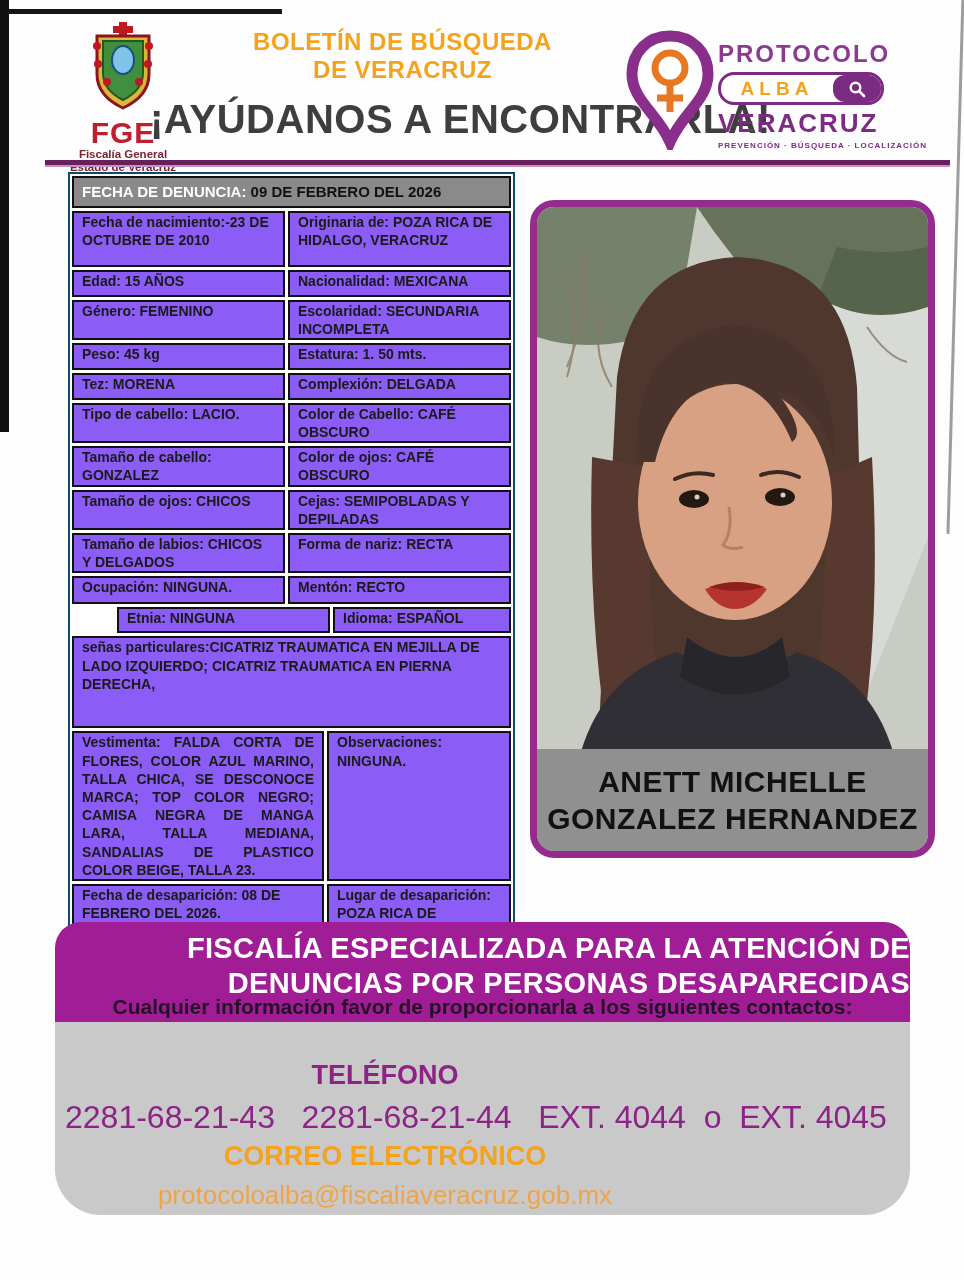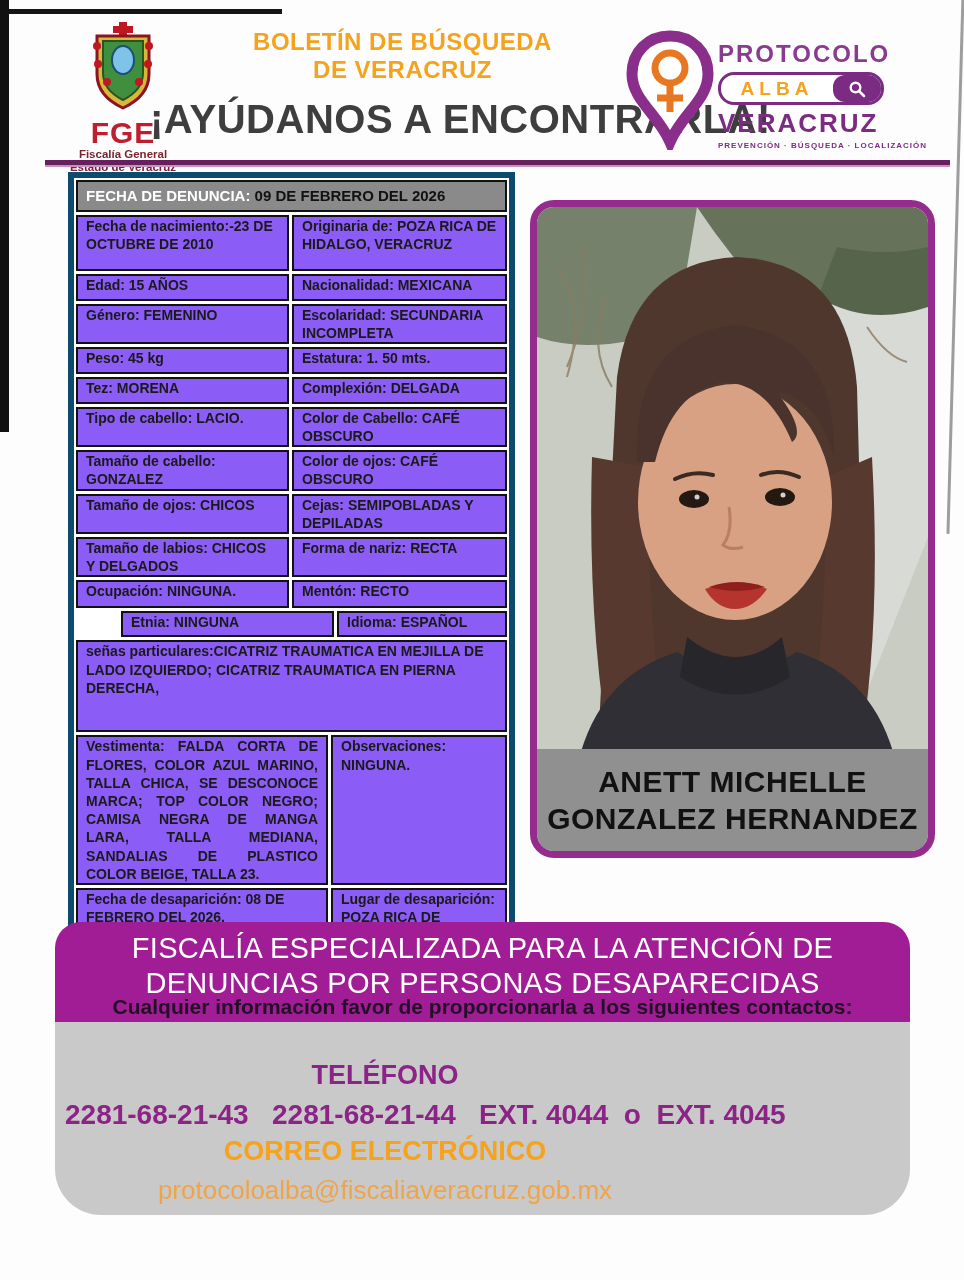--- a/index.html
+++ b/index.html
@@ -26,21 +26,21 @@
   .alba-pill{display:flex;align-items:stretch;border:3px solid #7c2b83;border-radius:16px;overflow:hidden;width:160px;height:27px;margin-top:4px;background:#fff;}
   .alba-pill .alba-word{flex:1;display:flex;align-items:center;justify-content:center;color:var(--orange);font-weight:bold;font-size:19px;letter-spacing:5px;}
   .alba-pill .alba-mag{width:48px;background:#7c2b83;border-radius:12px 10px 10px 12px;display:flex;align-items:center;justify-content:center;}
   .alba-l3{color:#7c2b83;font-size:26px;font-weight:bold;letter-spacing:2px;margin-top:3px;}
   .alba-tag{color:#7c2b83;font-size:8px;font-weight:bold;letter-spacing:1px;margin-top:2px;white-space:nowrap;}
 
   .divider{position:absolute;left:45px;top:160px;width:905px;height:5px;background:#66205e;}
   .divider:after{content:"";position:absolute;left:0;top:5px;width:100%;height:2px;background:#c791be;}
 
   
-  .report-table{position:absolute;left:68px;top:172px;width:447px;border:6px solid #0c4a6e;
+  .report-table{position:absolute;left:68px;top:172px;width:447px;border:2px solid #0c4a6e;
                 background:#fff;padding:2px;display:flex;flex-direction:column;gap:3px;box-sizing:border-box;}
   .trow{display:flex;gap:3px;}
   .tcell{border:2px solid #111;background:#8b5cf6;box-sizing:border-box;padding:0 8px;
          font-size:14px;font-weight:bold;color:#1a1a1a;line-height:1.3;flex:1;}
   .tcell.justify{text-align:justify;}
   .col1{flex:0 0 213px;}
   .col1b{flex:0 0 252px;}
   .col2{flex:1;}
   .wide{flex:1;}
   .header-cell{background:#8a8a8a;padding:4px 8px;font-size:15px;}
@@ -51,29 +51,29 @@
   .photo-frame{position:absolute;left:530px;top:200px;width:405px;height:658px;
                border:7px solid var(--frame_purple);border-radius:24px;overflow:hidden;background:#c9ccc2;box-sizing:border-box;}
   .photo-frame svg{display:block;}
   .name-plate{position:absolute;left:0;bottom:0;width:100%;height:102px;background:#909090;
               border-radius:0 0 16px 16px;display:flex;flex-direction:column;align-items:center;justify-content:center;}
   .name-line{color:#111;font-weight:bold;font-size:30px;letter-spacing:.5px;line-height:1.25;white-space:nowrap;}
 
   
   .banner{position:absolute;left:55px;top:922px;width:855px;height:100px;background:var(--magenta);
           border-radius:26px 26px 0 0;text-align:center;box-sizing:border-box;padding-top:9px;}
-  .banner-line{color:#fff;font-weight:normal;font-size:29px;line-height:1.2;letter-spacing:.3px;}
+  .banner-line{color:#fff;font-weight:bold;font-size:29px;line-height:1.2;letter-spacing:.3px;text-align:right;}
   .banner-intro{position:absolute;left:0;bottom:3px;width:100%;text-align:center;color:#241026;
                 font-weight:bold;font-size:21px;}
 
   .gray-box{position:absolute;left:55px;top:1022px;width:855px;height:193px;background:#c9c9c9;
             border-radius:0 0 46px 46px;}
   .contact-col{position:absolute;left:10px;top:0;width:640px;text-align:center;}
   .phone-title{color:var(--purple);font-weight:bold;font-size:27px;margin-top:38px;}
-  .phone-numbers{color:var(--purple);font-weight:bold;font-size:28px;margin-top:8px;white-space:pre;}
+  .phone-numbers{color:var(--purple);font-weight:normal;font-size:32px;margin-top:8px;white-space:pre;}
   .email-title{color:var(--orange);font-weight:bold;font-size:27px;margin-top:5px;}
   .email-addr{color:#f0a449;font-size:26px;margin-top:8px;}
 </style>
 </head>
 <body>
 
 <div id="page">
 
   <div class="edge-top"></div>
   <div class="edge-left"></div>

